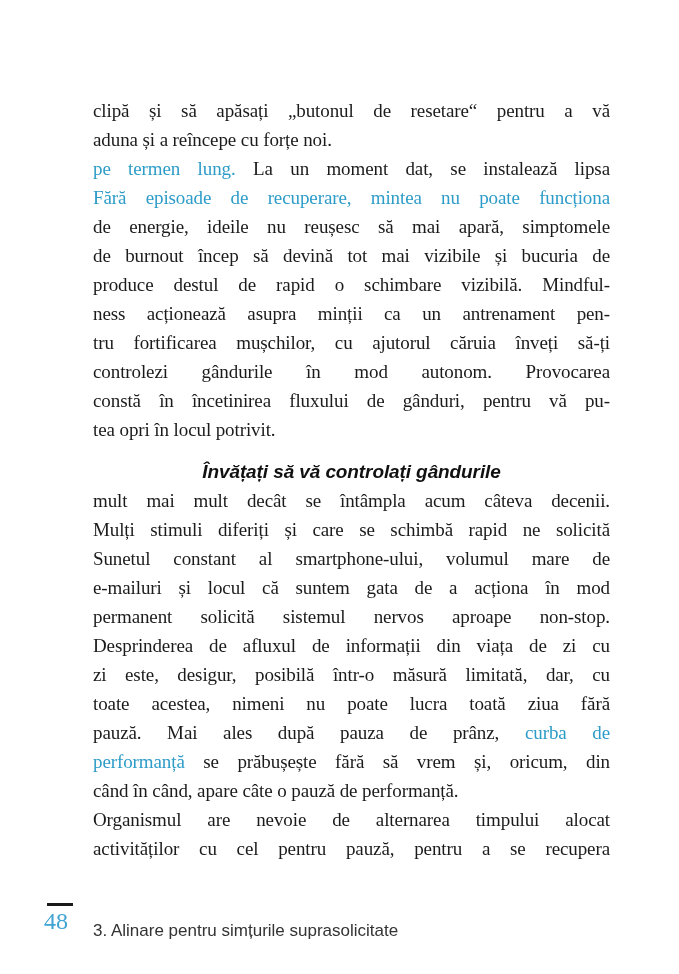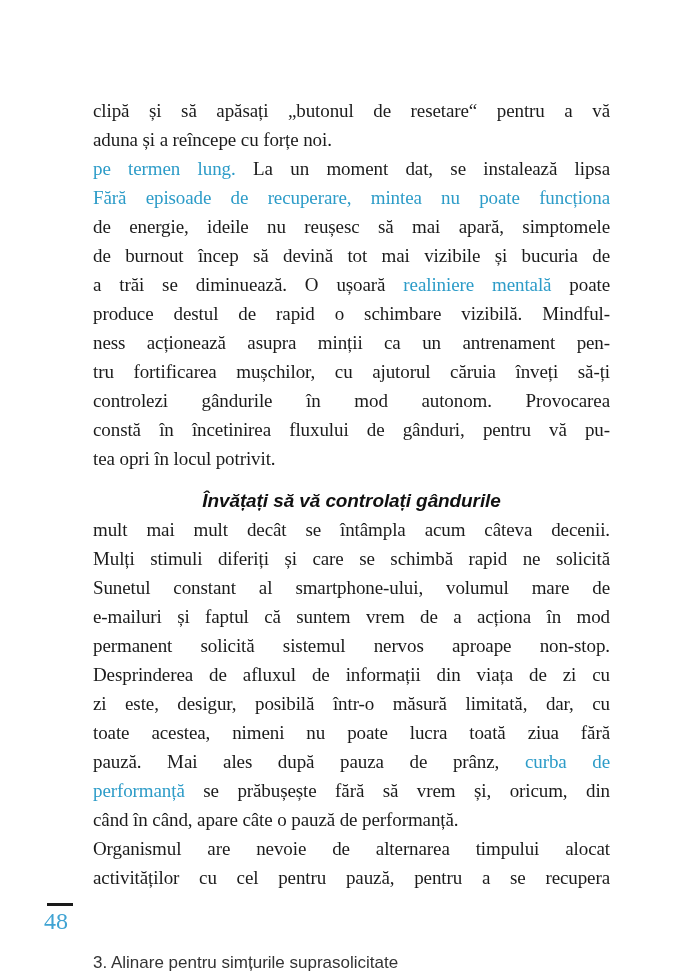--- a/index.html
+++ b/index.html
@@ -58,47 +58,45 @@
     line-height: 30px;
     color: #3fa3d3;
   }
   .footer-label {
     position: absolute;
     left: 93px; top: 920px;
     font-family: "Liberation Sans", sans-serif;
     font-size: 17px;
     line-height: 21px;
     color: #333333;
-    margin-top: 32px;
   }
 </style>
 </head>
 <body>
 
 <div class="page">
 
   <div class="text-column">
       <div class="line"><span>clipă și să apăsați „butonul de resetare“ pentru a vă</span></div>
       <div class="line last"><span>aduna și a reîncepe cu forțe noi.</span></div>
       <div class="line"><span class="accent">pe termen lung.</span><span> La un moment dat, se instalează lipsa</span></div>
       <div class="line"><span class="accent">Fără episoade de recuperare, mintea nu poate funcționa</span></div>
       <div class="line"><span>de energie, ideile nu reușesc să mai apară, simptomele</span></div>
       <div class="line"><span>de burnout încep să devină tot mai vizibile și bucuria de</span></div>
-      <div class="line"><span>a trăi se diminuează. O ușoară </span><span class="accent">realiniere mentală</span><span> poate</span></div>
       <div class="line"><span>produce destul de rapid o schimbare vizibilă. Mindful-</span></div>
       <div class="line"><span>ness acționează asupra minții ca un antrenament pen-</span></div>
       <div class="line"><span>tru fortificarea mușchilor, cu ajutorul căruia înveți să-ți</span></div>
       <div class="line"><span>controlezi gândurile în mod autonom. Provocarea</span></div>
       <div class="line"><span>constă în încetinirea fluxului de gânduri, pentru vă pu-</span></div>
       <div class="line last"><span>tea opri în locul potrivit.</span></div>
       <div class="heading">Învățați să vă controlați gândurile</div>
       <div class="line"><span>mult mai mult decât se întâmpla acum câteva decenii.</span></div>
       <div class="line"><span>Mulți stimuli diferiți și care se schimbă rapid ne solicită</span></div>
       <div class="line"><span>Sunetul constant al smartphone-ului, volumul mare de</span></div>
-      <div class="line"><span>e-mailuri și faptul că suntem vrem de a acționa în mod</span></div>
+      <div class="line"><span>e-mailuri și locul că suntem gata de a acționa în mod</span></div>
       <div class="line"><span>permanent solicită sistemul nervos aproape non-stop.</span></div>
       <div class="line"><span>Desprinderea de afluxul de informații din viața de zi cu</span></div>
       <div class="line"><span>zi este, desigur, posibilă într-o măsură limitată, dar, cu</span></div>
       <div class="line"><span>toate acestea, nimeni nu poate lucra toată ziua fără</span></div>
       <div class="line"><span>pauză. Mai ales după pauza de prânz, </span><span class="accent">curba de</span></div>
       <div class="line"><span class="accent">performanță</span><span> se prăbușește fără să vrem și, oricum, din</span></div>
       <div class="line last"><span>când în când, apare câte o pauză de performanță.</span></div>
       <div class="line"><span>Organismul are nevoie de alternarea timpului alocat</span></div>
       <div class="line"><span>activităților cu cel pentru pauză, pentru a se recupera</span></div>
     </div>

